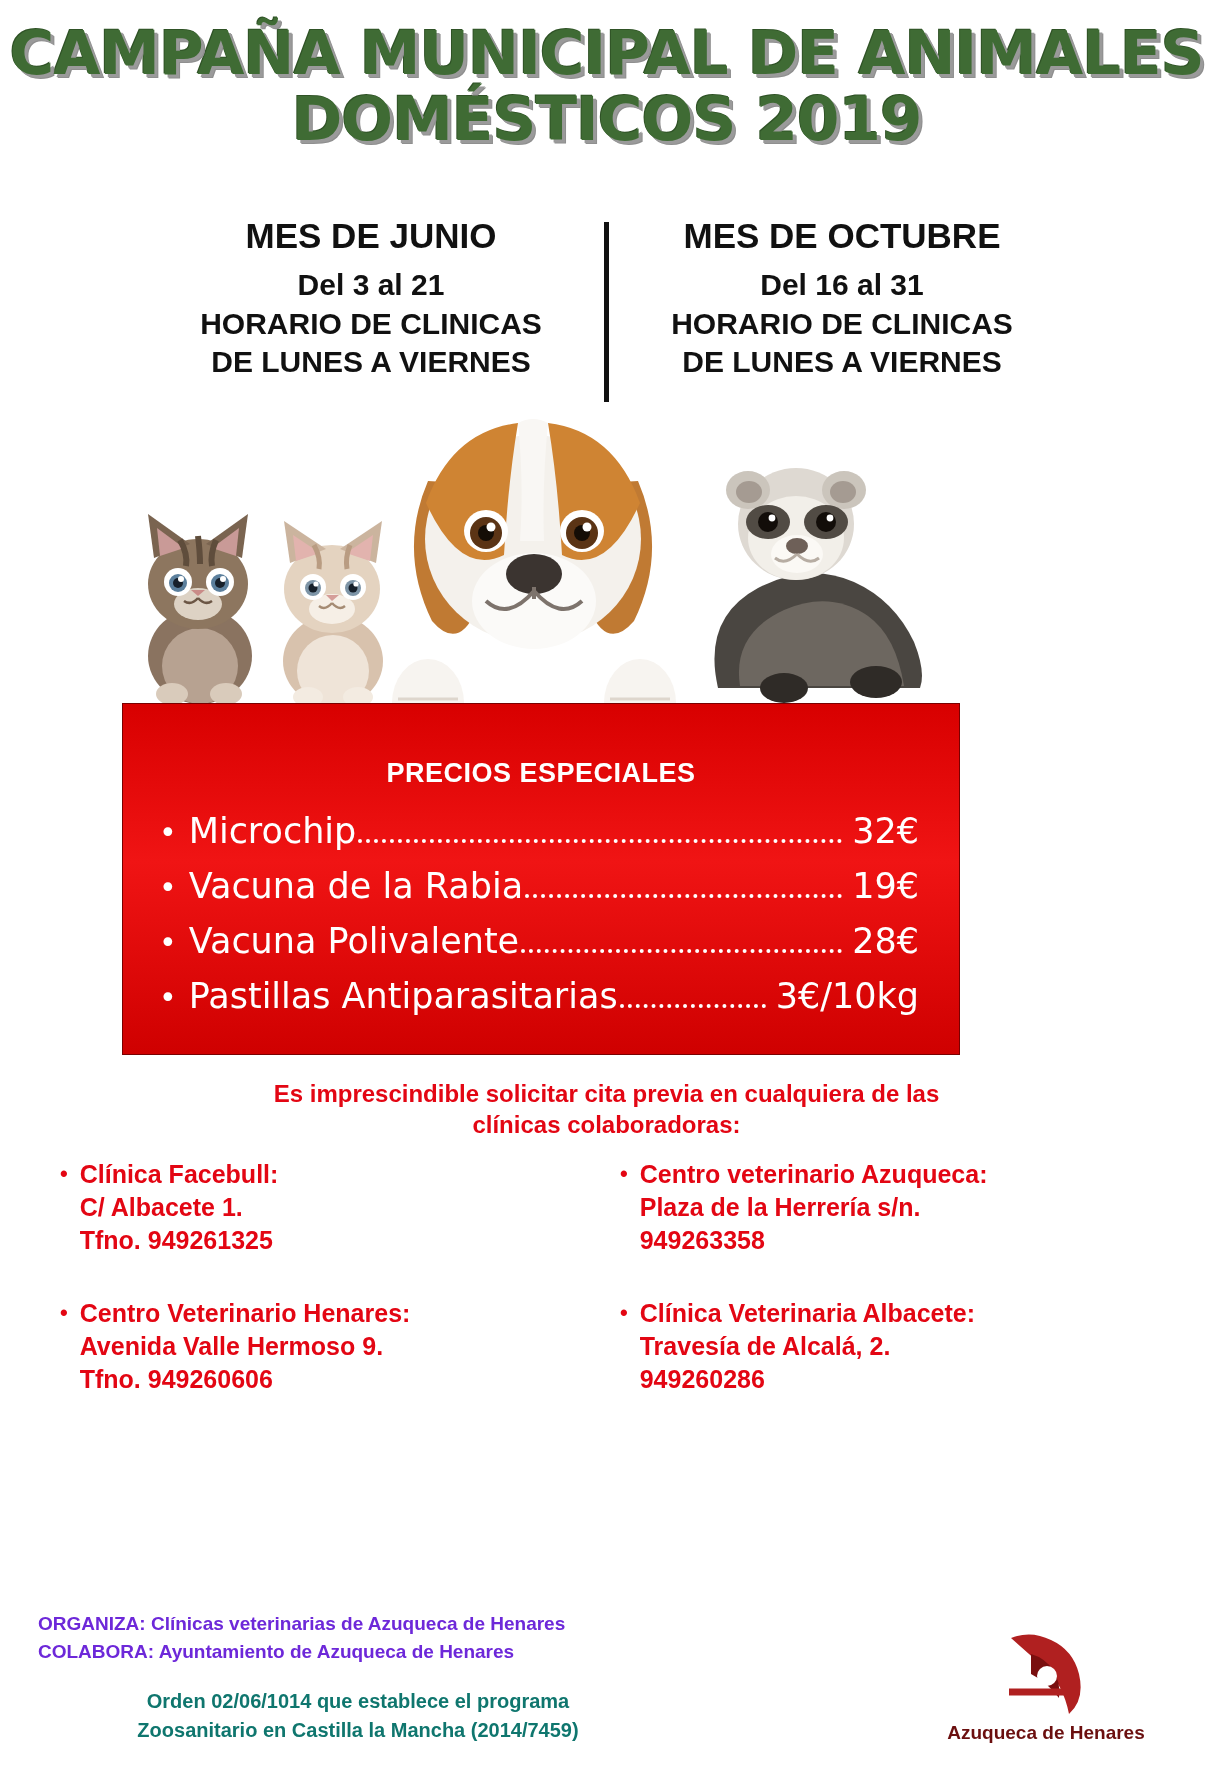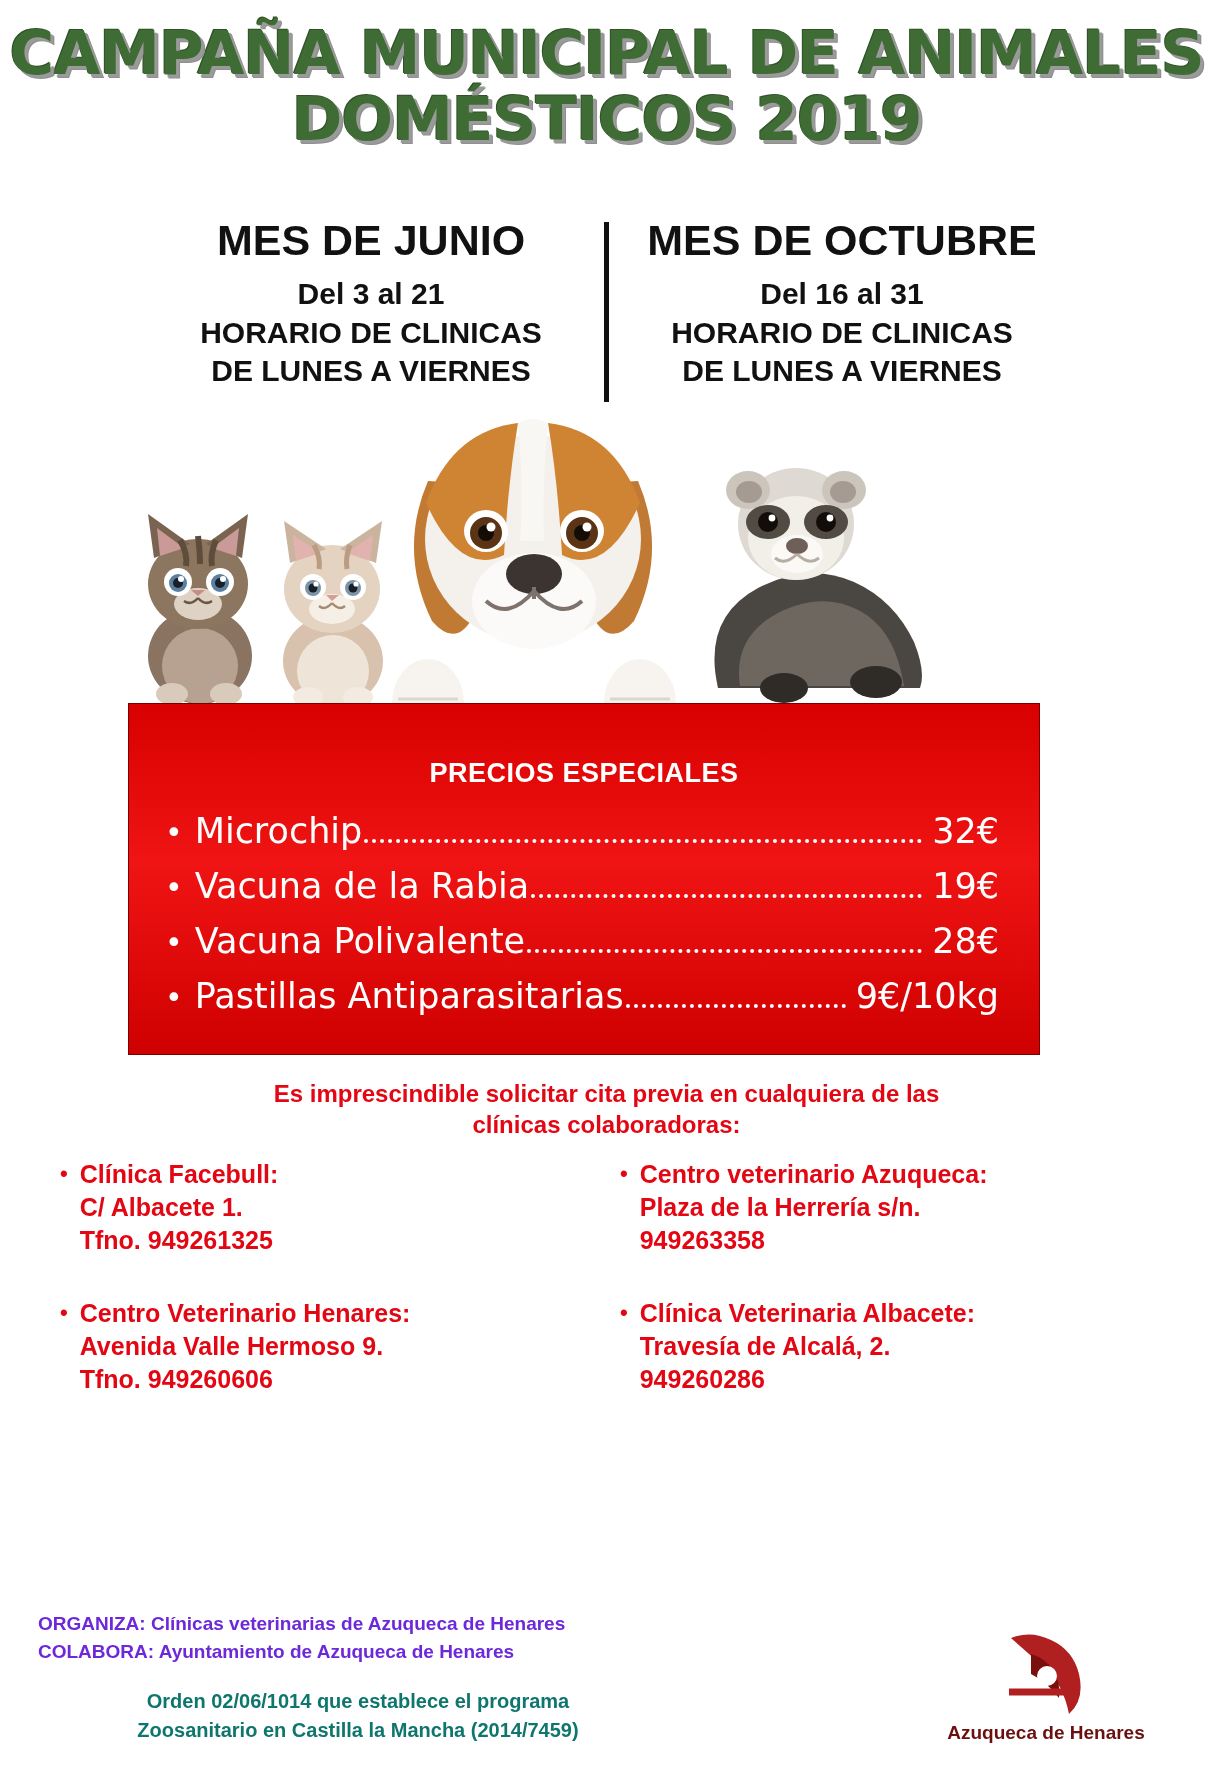--- a/index.html
+++ b/index.html
@@ -48,21 +48,21 @@
     width: 430px;
     text-align: center;
   }
   .month-divider {
     width: 5px;
     background: #111;
     height: 180px;
     margin: 6px 18px 0 18px;
   }
   .month-title {
-    font-size: 43px;
+    font-size: 35px;
     font-weight: bold;
     color: #111;
     letter-spacing: 0px;
     margin-bottom: 10px;
   }
   .month-line {
     font-size: 30px;
     font-weight: bold;
     color: #111;
     line-height: 1.28;
@@ -77,23 +77,23 @@
   .animal {
     position: absolute;
     bottom: 0;
   }
   .dog     { left: 380px; bottom: -6px; }
   .ferret  { left: 690px; bottom: 10px; }
 
   
   .price-panel {
     position: absolute;
-    left: 128px;
+    left: 122px;
     top: 703px;
-    width: 912px;
+    width: 838px;
     height: 352px;
     background: linear-gradient(180deg, #d80000 0%, #f01414 45%, #cf0000 100%);
     border: 1px solid #7a0000;
     box-sizing: border-box;
     z-index: 5;
   }
   .price-title {
     text-align: center;
     color: #ffffff;
     font-size: 27px;
@@ -379,21 +379,21 @@
     <li class="price-item">
       <span class="bullet">•</span>
       <span>Vacuna Polivalente</span>
       <span class="dots"></span>
       <span class="price-value">28€</span>
     </li>
     <li class="price-item">
       <span class="bullet">•</span>
       <span>Pastillas Antiparasitarias</span>
       <span class="dots"></span>
-      <span class="price-value">9€/10kg</span>
+      <span class="price-value">3€/10kg</span>
     </li>
   </ul>
 </div>
 
 <div class="notice">
   <div>Es imprescindible solicitar cita previa en cualquiera de las</div>
   <div>clínicas colaboradoras:</div>
 </div>
 
 <div class="clinics">

